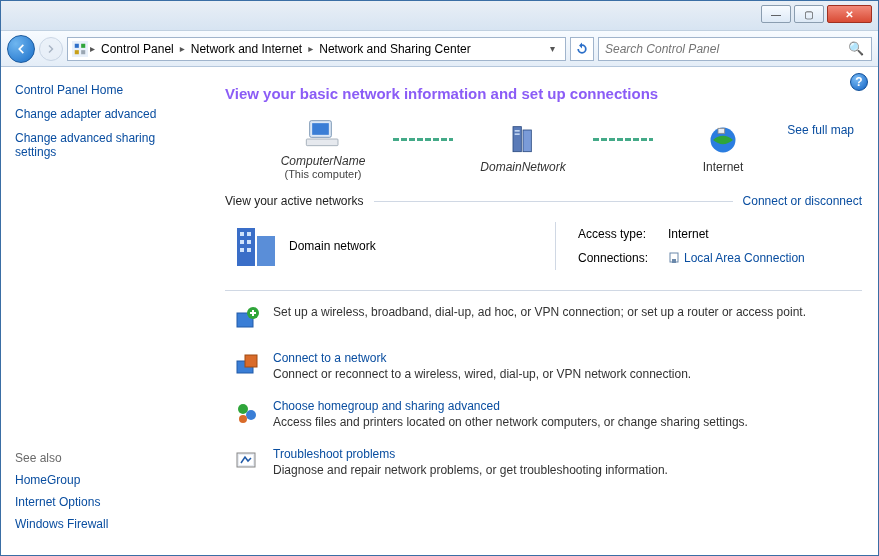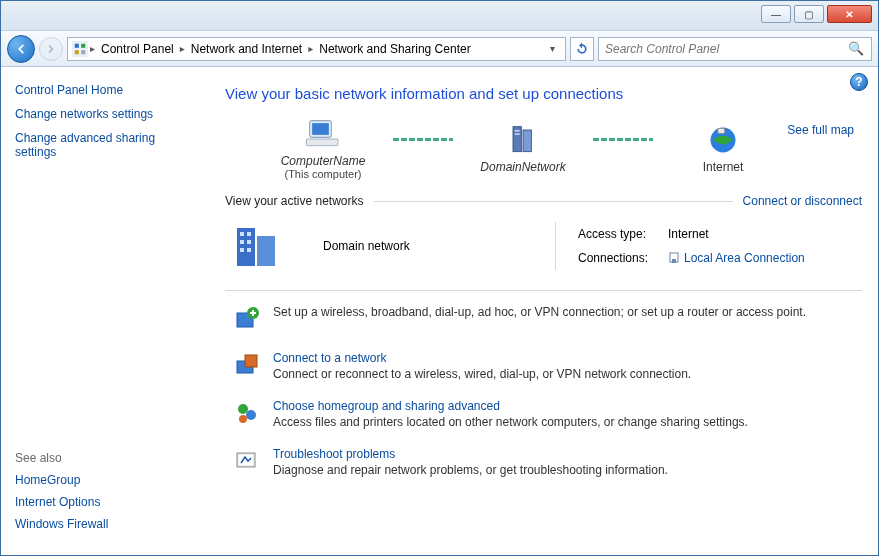--- a/index.html
+++ b/index.html
@@ -144,23 +144,23 @@
     top:6px; right:10px;
     width:18px;height:18px;
     border-radius:50%;
     background:radial-gradient(circle at 35% 30%, #7bbcf5, #1061c3);
     color:#fff;
     display:flex;align-items:center;justify-content:center;
     font-weight:bold;font-size:12px;
     border:1px solid #0d4e99;
   }
   h1.page-title {
-    color:#1d4ed8;
+    color:#8b5cf6;
     font-size:15px;
-    font-weight:normal;
+    font-weight:bold;
     margin: 8px 0 14px 0;
   }
   .netmap {
     display:flex;
     align-items:center;
     justify-content:flex-start;
     gap:0;
     padding: 0 0 6px 28px;
     position:relative;
   }
@@ -189,21 +189,21 @@
     color:#222;
   }
   .section-head .rule { flex:1;height:1px;background:#d0d8e4;}
   .section-head .link-right { color:#0a4ea0; cursor:pointer;}
   .active-net {
     display:flex;
     gap: 24px;
     padding: 6px 0 12px 6px;
   }
   .active-net .left {
-    display:flex;align-items:center;gap:36px;
+    display:flex;align-items:center;gap:2px;
     flex: 0 0 300px;
   }
   .active-net .building {
     width:56px;height:48px;
   }
   .active-net .right {
     border-left:1px solid #d0d8e4;
     padding-left:22px;
     display:grid;
     grid-template-columns: 90px auto;
@@ -272,21 +272,21 @@
     <div class="searchbox">
       <input placeholder="Search Control Panel" style="">
       <span class="mag">🔍</span>
     </div>
   </div>
 
   <div class="body">
 
     <div class="sidebar">
       <span class="head">Control Panel Home</span>
-      <a>Change networks settings</a>
+      <a>Change adapter advanced</a>
       <a>Change advanced sharing settings</a>
       <div class="spacer"></div>
       <div class="seealso">
         <div class="seealso-title">See also</div>
         <a>HomeGroup</a>
         <a>Internet Options</a>
         <a>Windows Firewall</a>
       </div>
     </div>
 

